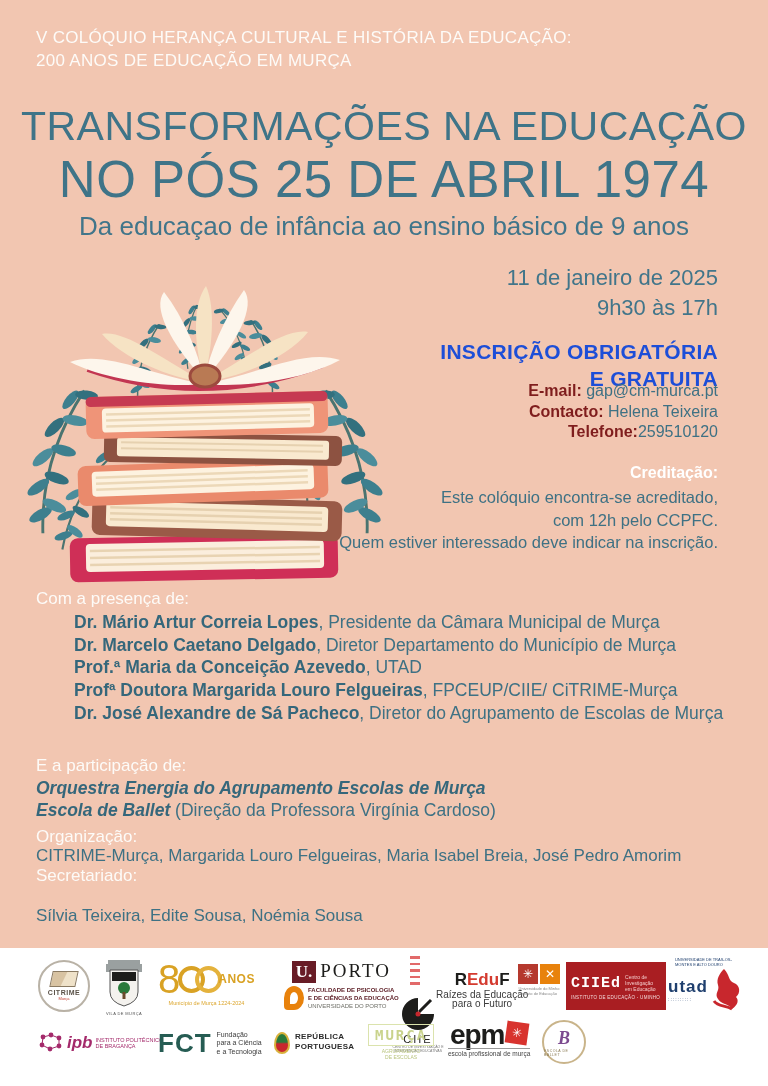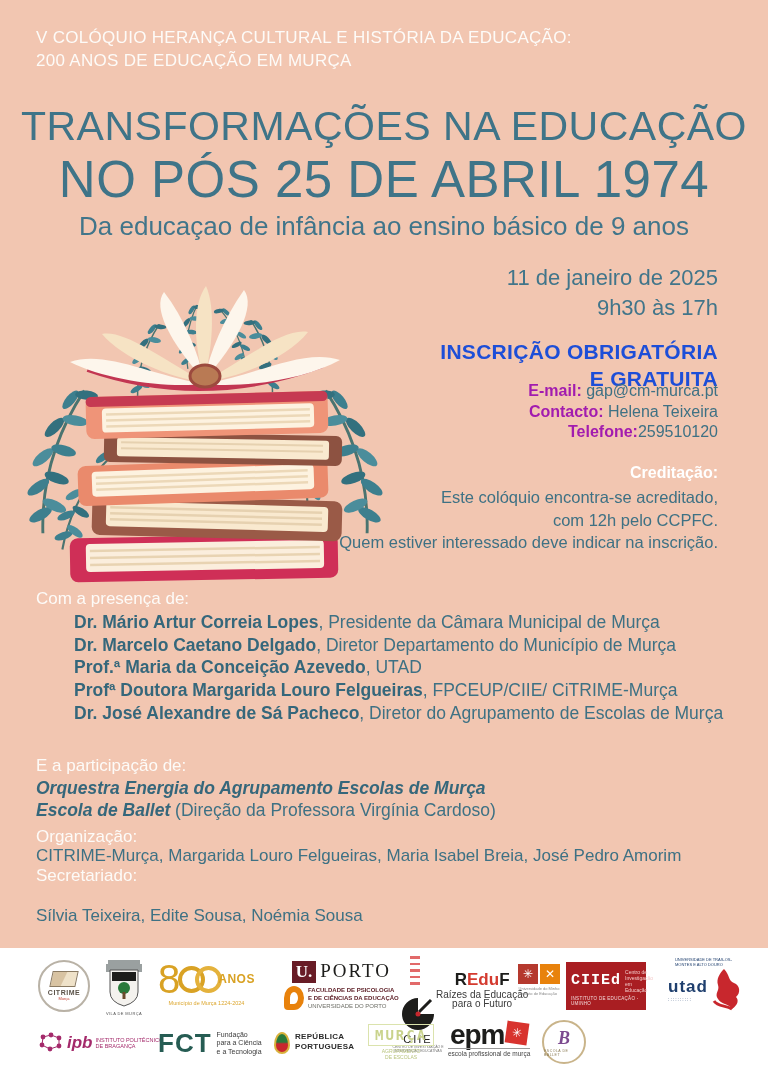--- a/index.html
+++ b/index.html
@@ -13,21 +13,21 @@
   
   .t1 { left:0; top:103px; width:100%; text-align:center; color:#3f7488; font-size:41px; font-weight:400; letter-spacing:.5px; }
   .t2 { left:0; top:150px; width:100%; text-align:center; color:#3f7488; font-size:51px; font-weight:400; letter-spacing:.5px; }
   .t3 { left:0; top:211px; width:100%; text-align:center; color:#41758a; font-size:26px; font-weight:400; }
 
   
   .rcol { right:50px; text-align:right; }
   .date { top:263px; color:#41758a; font-size:22px; line-height:30px; }
   .inscr { top:338px; color:#1d4ed8; font-size:21px; font-weight:700; line-height:27px; letter-spacing:.3px; }
   .contact { top:381px; color:#3e7184; font-size:16px; line-height:20.5px; }
-  .contact b { color:#a21caf; }
+  .contact b { color:#7f1d1d; }
   .credit-h { top:464px; color:#ffffff; font-size:16px; font-weight:700; }
   .credit { top:486px; color:#3e7184; font-size:16.5px; line-height:22.5px; }
 
   
   .sec-h { color:#fdfbf8; font-size:17px; font-weight:400; }
   .speakers { left:36px; top:611px; font-size:17.5px; line-height:22.7px; color:#3e7184;margin-left:38px; }
   .speakers b { color:#35677b; }
   .partic { left:36px; font-size:17.5px; color:#3e7184; }
   .partic .it { font-style:italic; font-weight:700; color:#35677b; }
   .plain { font-size:17px; color:#3e7184; }
@@ -74,21 +74,21 @@
   .reduf-s { font-size:10px; color:#3a3a3a; line-height:9px;text-align:center; }
 
   
   .um-row { display:flex; gap:2px; }
   .um-sq { width:20px; height:20px; color:#fff; font-size:12px; display:flex; align-items:center; justify-content:center; }
   .um-s1 { background:#b5392e; }
   .um-s2 { background:#e8820c; }
   .um-sub { font-size:4px; color:#888; margin-top:2px; text-align:left; line-height:5px; }
 
   
-  .cied-box { width:80px; height:48px; background:#a91e22; color:#fff; display:flex; flex-direction:column; justify-content:center; padding:3px 5px 1px; }
+  .cied-box { width:100px; height:48px; background:#a91e22; color:#fff; display:flex; flex-direction:column; justify-content:center; padding:3px 5px 1px; }
   .cied-in { display:flex; align-items:center; gap:4px; }
   .cied-logo { font-size:15px; font-weight:700; letter-spacing:1px; font-family:"Liberation Mono",monospace; }
   .cied-lines { font-size:5px; line-height:6px; color:#f3c9c9; text-align:left; }
   .cied-bot { font-size:4.5px; margin-top:3px; letter-spacing:.3px; color:#f3dada; }
 
   
   .utad-top { font-size:4px; color:#1f3f6e; line-height:4.5px; max-width:60px; }
   .utad-row { display:flex; align-items:center; }
   .utad-t { font-size:17px; font-weight:700; color:#1f3f6e; letter-spacing:1px; }
   .utad-dots { font-size:5px; color:#1f3f6e; letter-spacing:1px; line-height:5px; }

